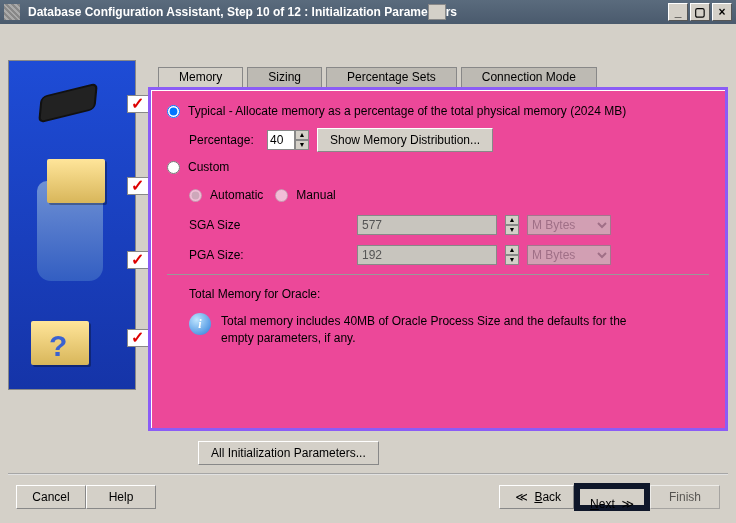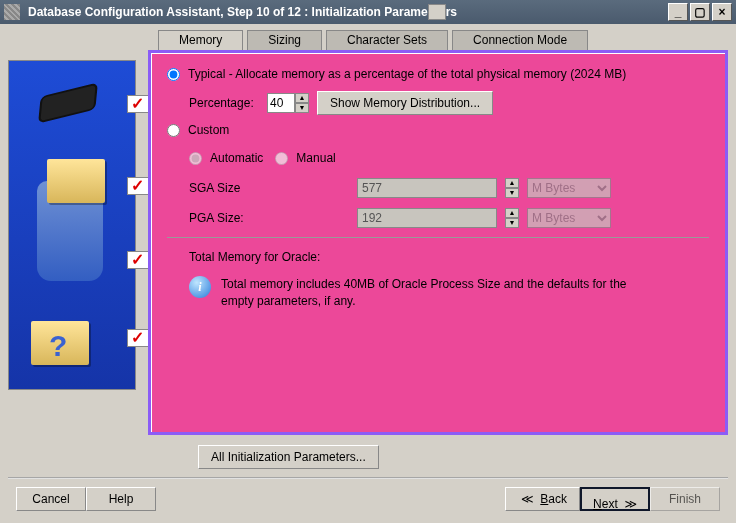--- a/index.html
+++ b/index.html
@@ -23,21 +23,21 @@
     .sidebar .db   { position:absolute; left:28px; top:120px; width:66px; height:100px; background: linear-gradient(#6f91d4,#335ec2); border-radius: 10px 10px 14px 14px; }
     .sidebar .folder { position:absolute; width:58px; height:44px; background: linear-gradient(#ffe59a,#d8b65a); border-radius:2px; box-shadow: 2px 2px 0 rgba(0,0,0,.3); }
     .sidebar .f1 { left:38px; top:98px; }
     .sidebar .f3 { left:22px; top:260px; }
     .sidebar .q  { position:absolute; left:40px; top:268px; color:#3a62d0; font-size:30px; font-weight:bold; }
     .sidebar .check { position:absolute; right:-14px; width:22px; height:18px; background:#fff; border:1px solid #888; }
     .sidebar .check::after { content:"✓"; color:#d00; font-weight:bold; position:absolute; left:3px; top:-2px; font-size:16px; }
     .sidebar .c1{top:34px;} .sidebar .c2{top:116px;} .sidebar .c3{top:190px;} .sidebar .c4{top:268px;}
     
     
-    .panel { flex: 1; display: flex; flex-direction: column; }
+    .panel { flex: 1; display: flex; flex-direction: column; margin-top: 37px; }
     .tabs { display: flex; gap: 4px; padding-left: 10px; }
     .tab { height: 20px; padding: 0 20px; border: 1px solid #888; border-bottom: none; background: #bdbab3; cursor:pointer; line-height: 19px; }
     .tab.active { background: #d4d0c8; font-weight: normal; position: relative; z-index: 2; }
     .tabpage { border: 3px solid #8b5cf6; background: #ec4899; padding: 14px 16px; flex: 1; position: relative; box-shadow: inset 1px 1px 0 #fff; }
     
     
     .radio-row { display: flex; align-items: center; gap: 6px; margin-bottom: 10px; }
     .radio-row input[type=radio] { margin-right: 2px; }
     .indent { margin-left: 22px; }
     .row { display: flex; align-items: center; gap: 8px; margin-bottom: 8px; min-height: 22px; }
@@ -53,21 +53,21 @@
     
     .info-box { display:flex; gap:10px; align-items:flex-start; margin-top:6px; }
     .info-icon { width:22px; height:22px; border-radius:50%; background: radial-gradient(circle at 35% 30%, #bfe6ff, #2a7bd9); color:#fff; font-weight:bold; display:flex; align-items:center; justify-content:center; font-style:italic; font-family: Georgia, serif; }
     
     .all-params { margin: 10px 0 6px 190px; }
     .footer-sep { height:2px; background: linear-gradient(#888, #fff); margin: 2px 0 8px 0; }
     
     .footer { display:flex; align-items:center; padding: 0 8px 8px 8px; gap: 0; }
     .footer .spacer { flex:1; }
     .footer .btn { min-width: 70px; }
-    .footer .default { border: 2px solid #0f172a; padding: 8px 10px; }
+    .footer .default { border: 6px solid #0f172a; padding: 8px 10px; }
     .underline-key { text-decoration: underline; }
   </style>
 </head>
 <body>
 
 <div class="titlebar">
   <div class="sysicon"></div>
   <div class="title">
     <span>Database Configuration Assistant, Step 10 of 12 : Initialization Parame</span><span class="pin"></span><span>rs</span>
   </div>
@@ -90,21 +90,21 @@
       <div class="check c1"></div>
       <div class="check c2"></div>
       <div class="check c3"></div>
       <div class="check c4"></div>
     </div>
 
     <div class="panel">
       <div class="tabs">
         <div class="tab active">Memory</div>
         <div class="tab">Sizing</div>
-        <div class="tab">Character Sets</div>
+        <div class="tab">Percentage Sets</div>
         <div class="tab">Connection Mode</div>
       </div>
       <div class="tabpage">
 
         <div class="radio-row">
           <input type="radio" name="memmode" checked="" style="">
           <span>Typical - Allocate memory as a percentage of the total physical memory (2024 MB)</span>
         </div>
         <div class="row indent">
           <span style="width:70px;">Percentage:</span>

